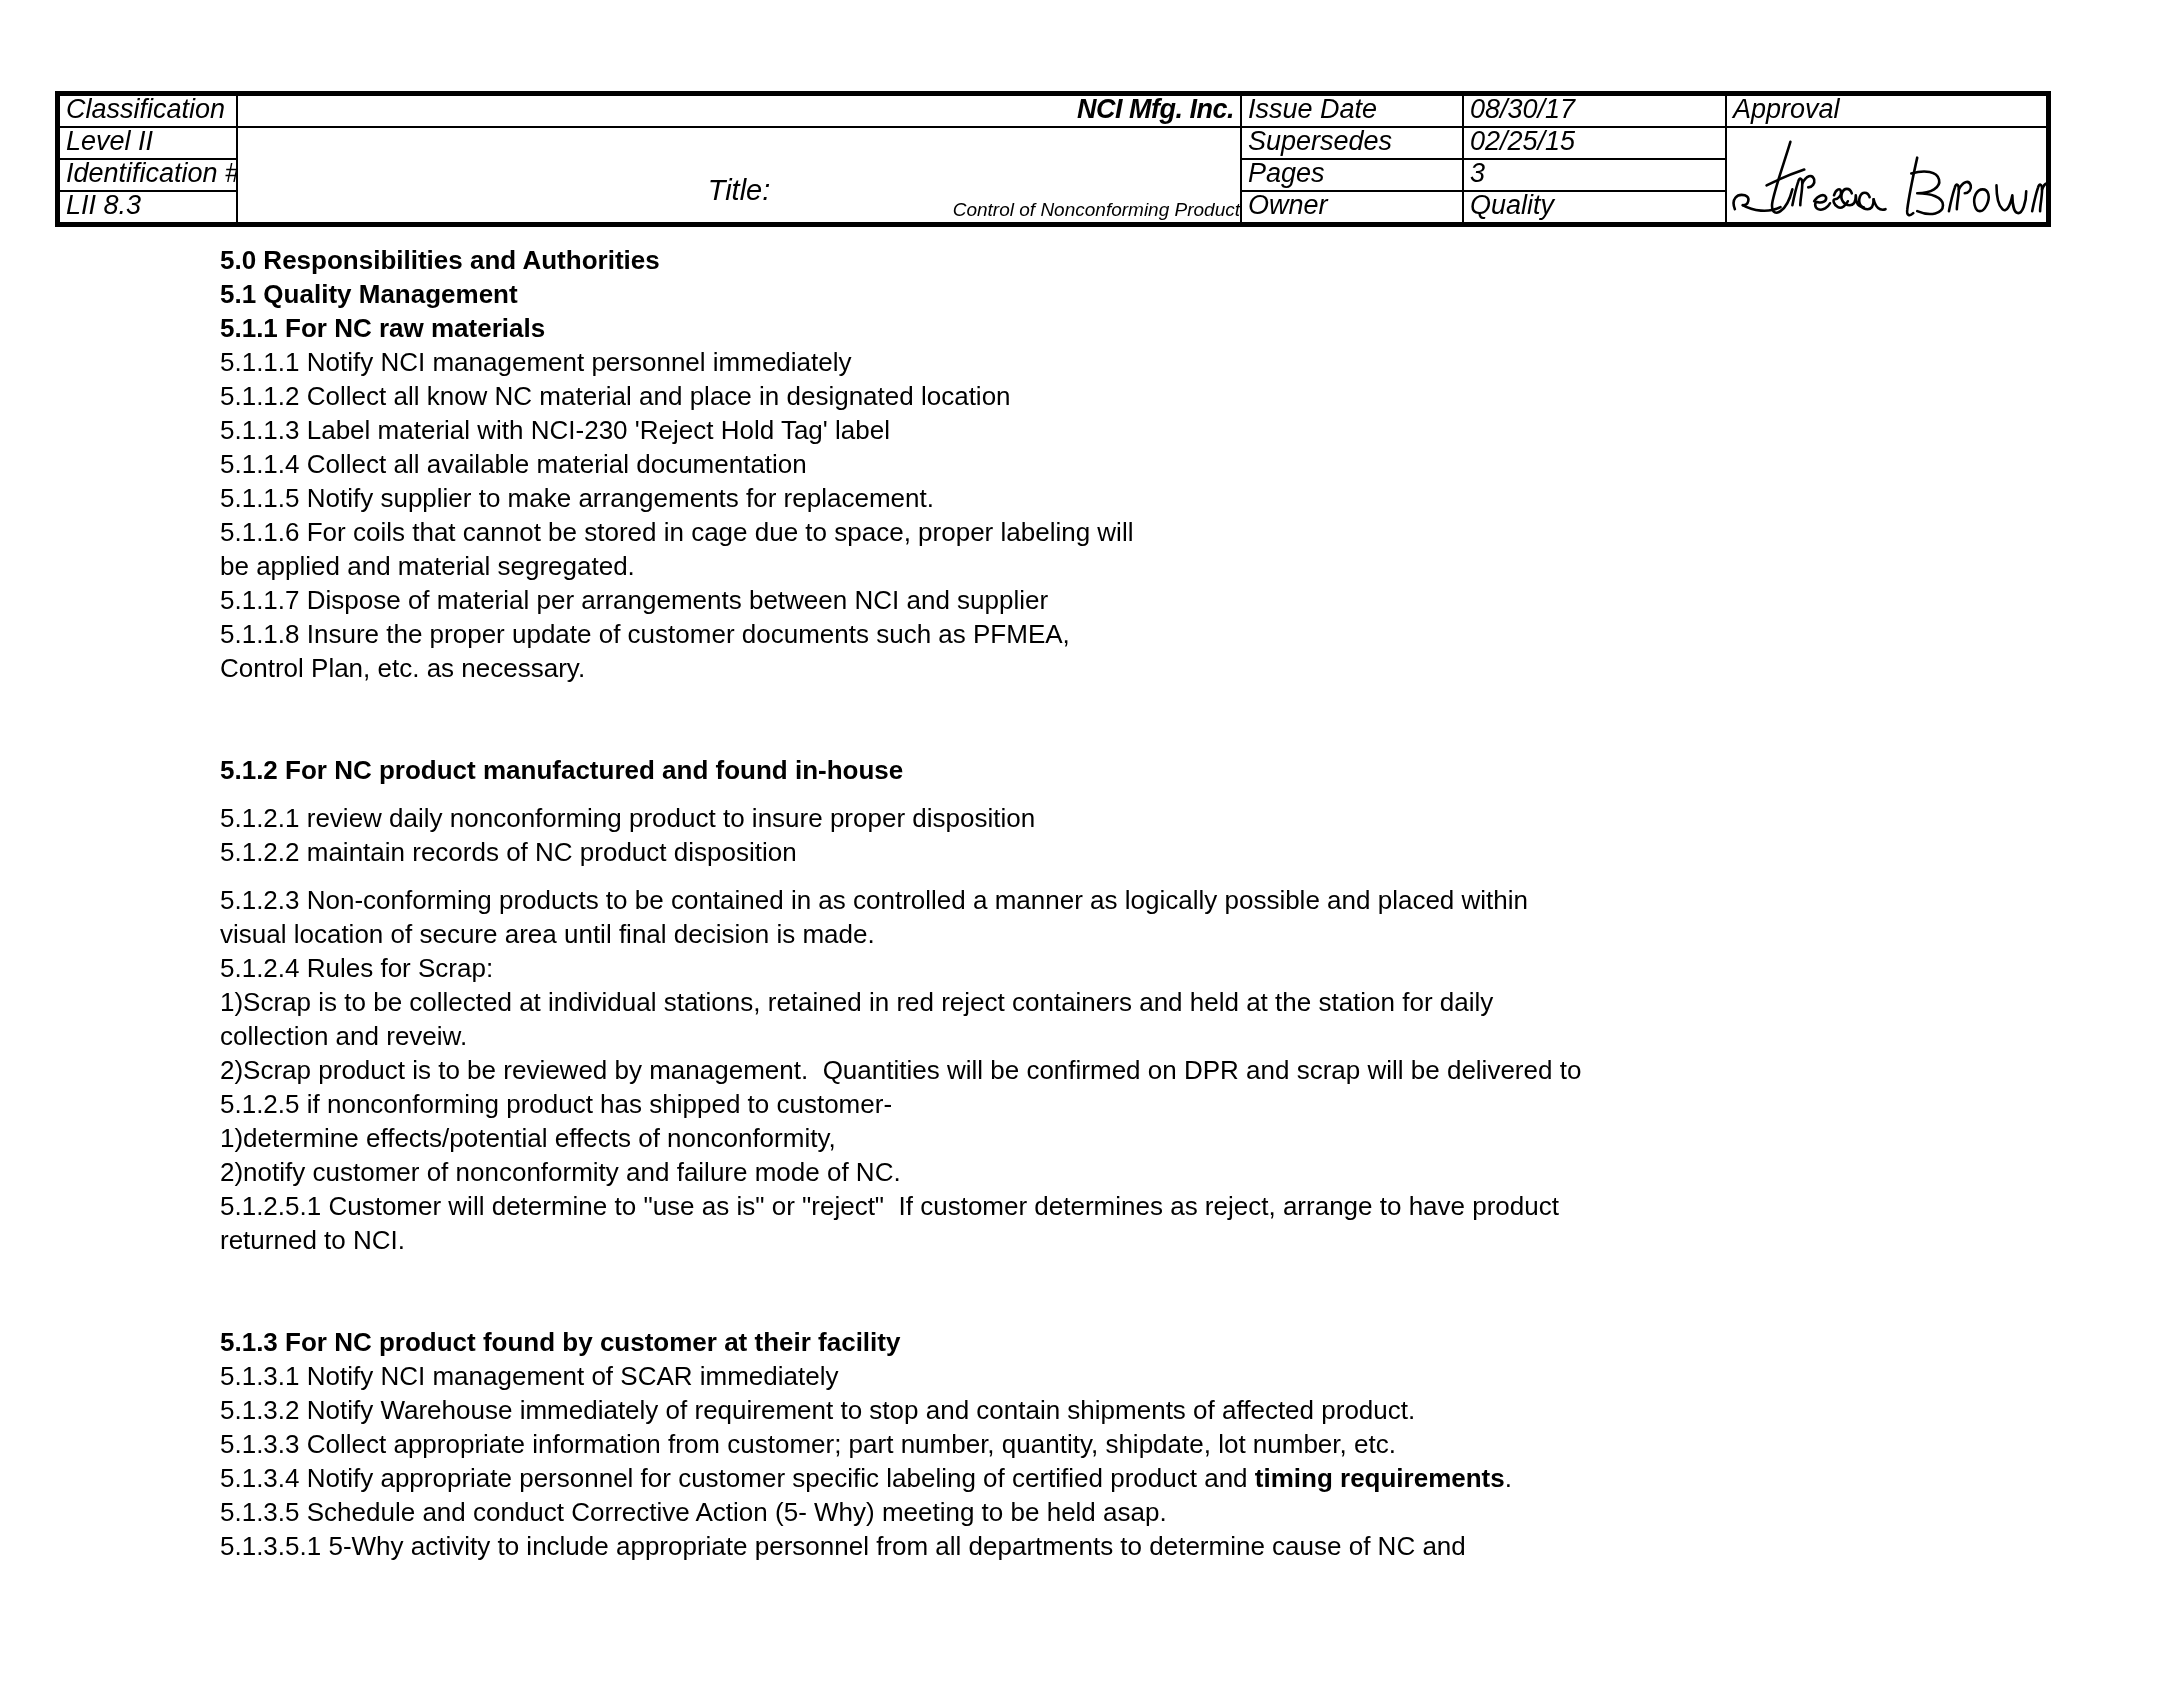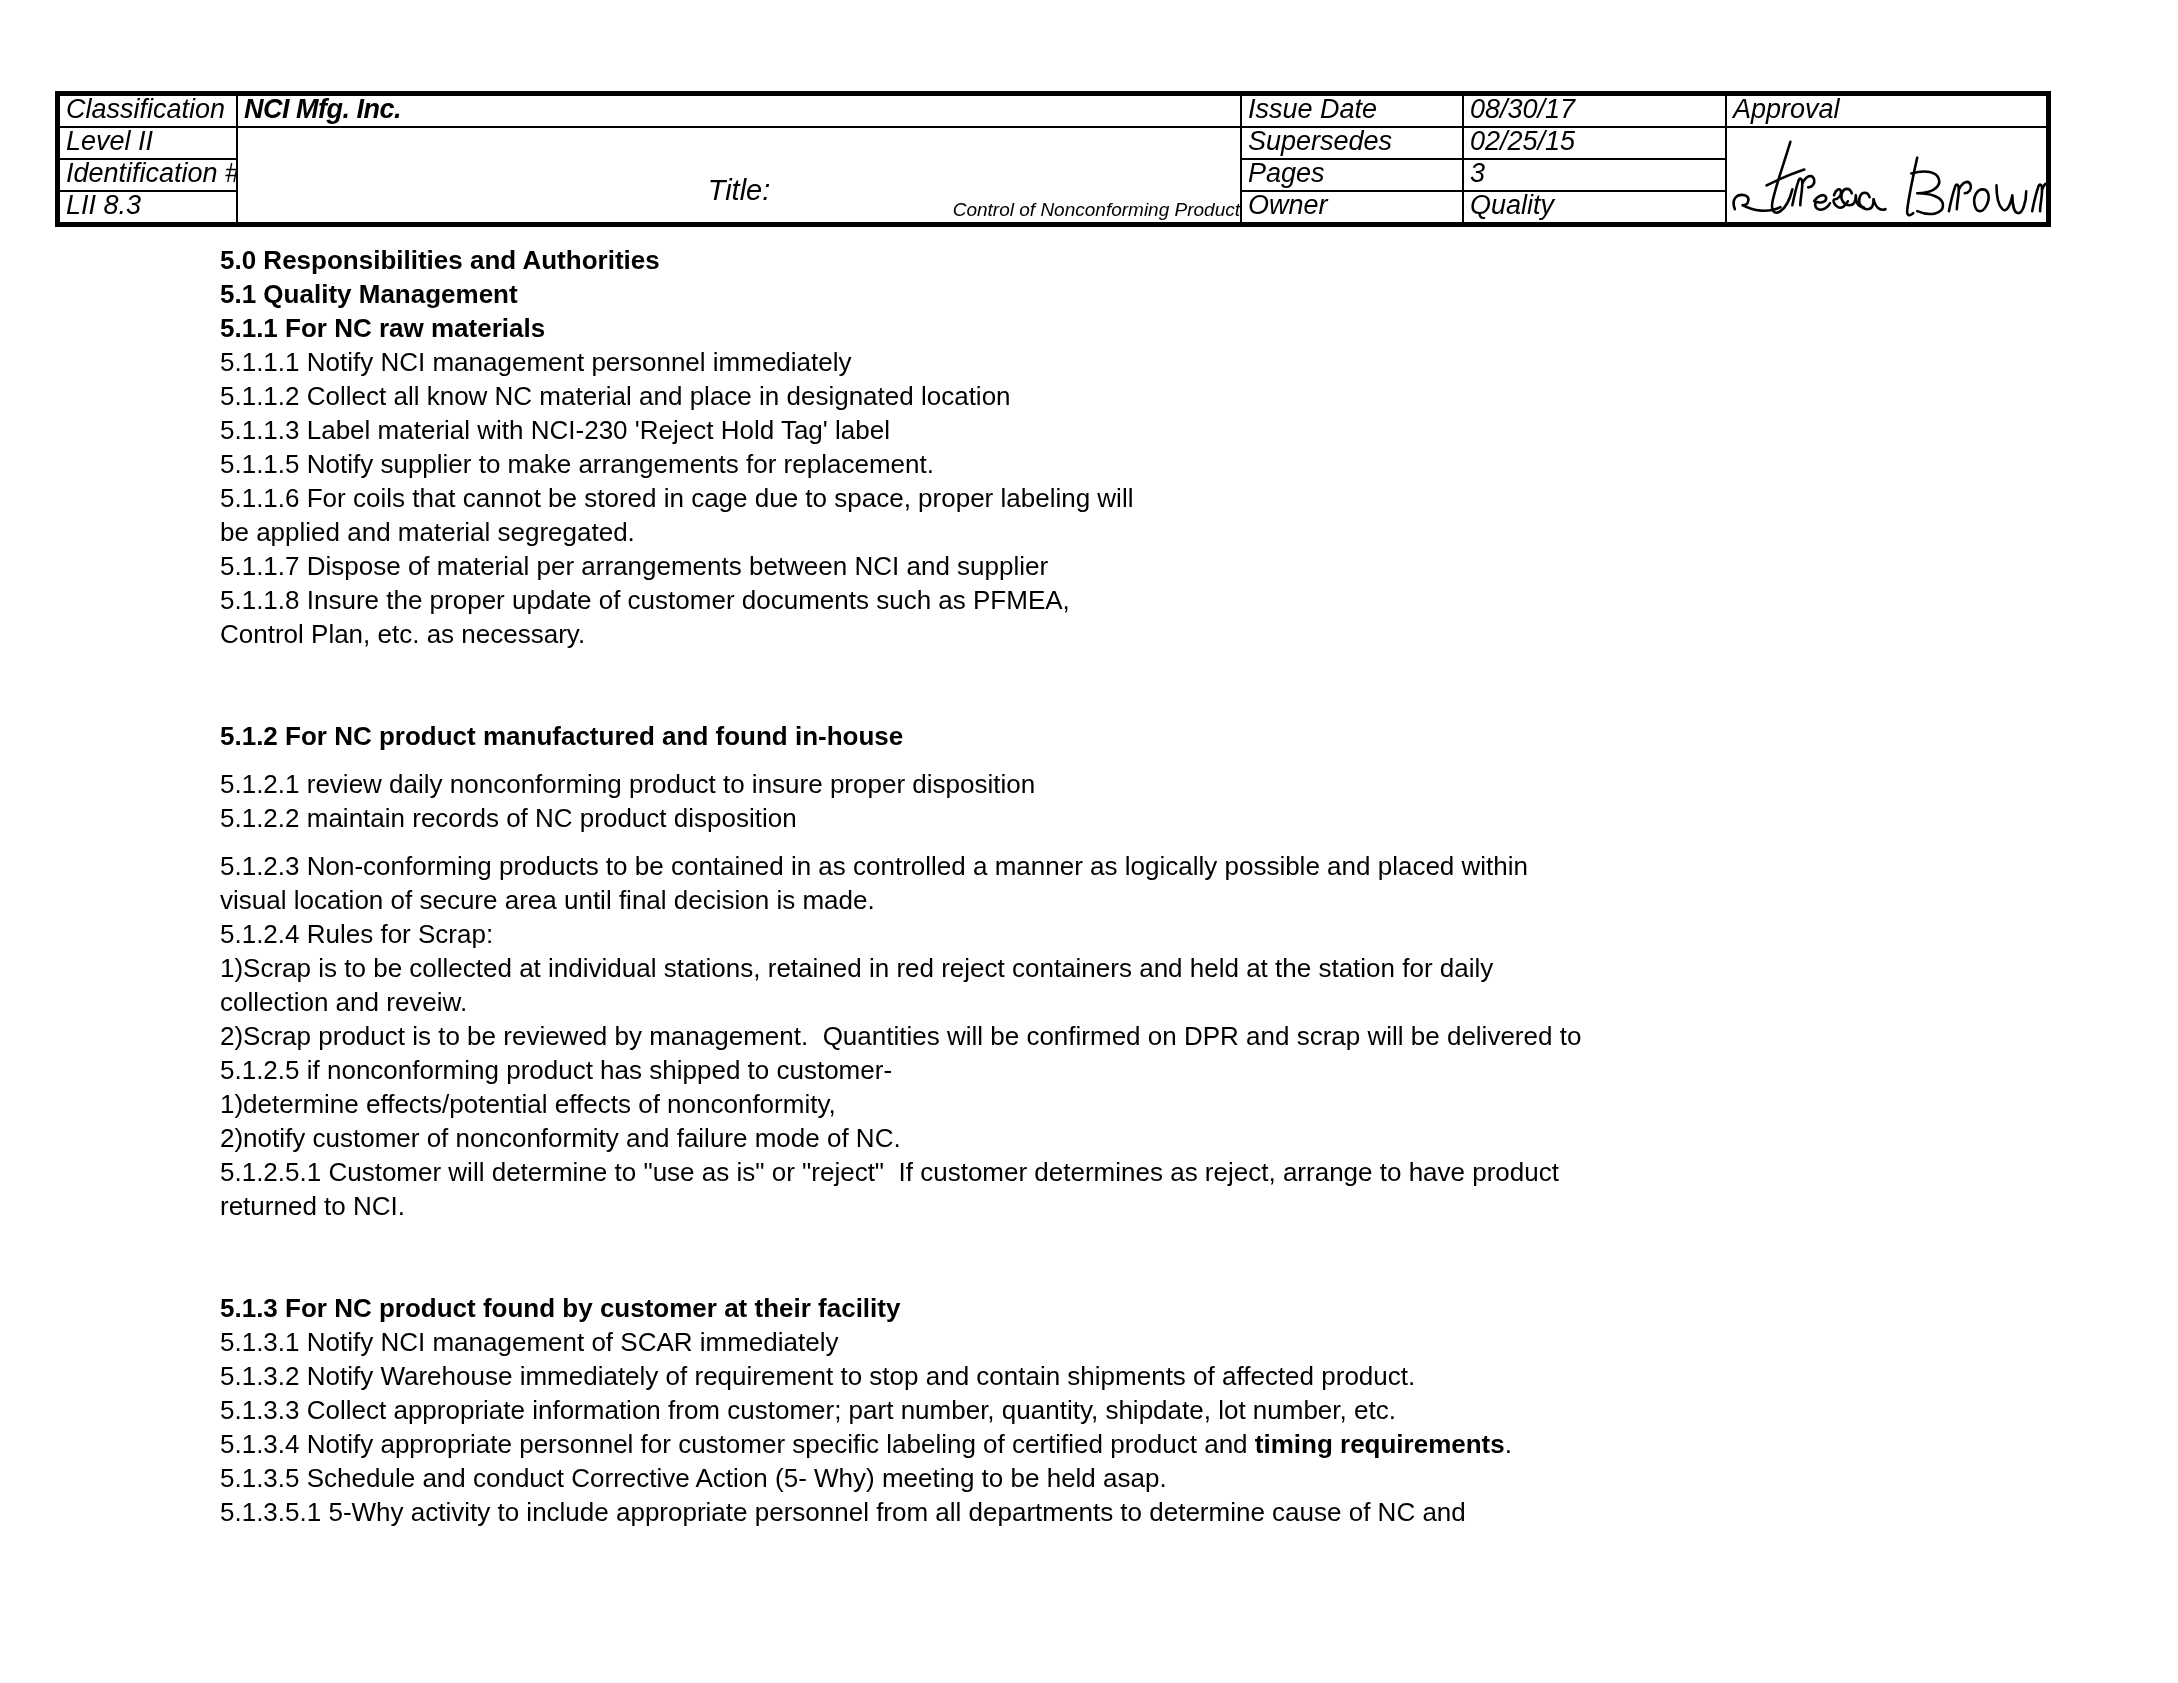--- a/index.html
+++ b/index.html
@@ -41,21 +41,21 @@
   .col-label   { width: 164px; }
   .col-center  { width: 990px; }
   .col-k       { width: 208px; }
   .col-v       { width: 249px; }
   .col-appr    { width: 307px; }
 
   .cell-small   { font-size: 23px; }
   .cell-big     { font-size: 30px; }
 
   .company-name {
-    text-align: left;
+    text-align: right;
     font-weight: bold;
     font-size: 36px;
     letter-spacing: -0.5px;
   }
 
   .title-cell {
     position: relative;
     text-align: center;
     padding: 0;
     height: 99px;
@@ -175,20 +175,21 @@
 </tbody>
   </table>
 
 <div class="doc-body" id="doc-body">
     <div class="ln bold">5.0 Responsibilities and Authorities</div>
     <div class="ln bold">5.1 Quality Management</div>
     <div class="ln bold">5.1.1 For NC raw materials</div>
     <div class="ln">5.1.1.1 Notify NCI management personnel immediately</div>
     <div class="ln">5.1.1.2 Collect all know NC material and place in designated location</div>
     <div class="ln">5.1.1.3 Label material with NCI-230 'Reject Hold Tag' label</div>
+    <div class="ln">5.1.1.4 Collect all available material documentation</div>
     <div class="ln">5.1.1.5 Notify supplier to make arrangements for replacement.</div>
     <div class="ln">5.1.1.6 For coils that cannot be stored in cage due to space, proper labeling will</div>
     <div class="ln">be applied and material segregated.</div>
     <div class="ln">5.1.1.7 Dispose of material per arrangements between NCI and supplier</div>
     <div class="ln">5.1.1.8 Insure the proper update of customer documents such as PFMEA,</div>
     <div class="ln">Control Plan, etc. as necessary.</div>
     <div class="ln">&nbsp;</div>
     <div class="ln bold gap-big">5.1.2 For NC product manufactured and found in-house</div>
     <div class="ln gap-before">5.1.2.1 review daily nonconforming product to insure proper disposition</div>
     <div class="ln">5.1.2.2 maintain records of NC product disposition</div>

